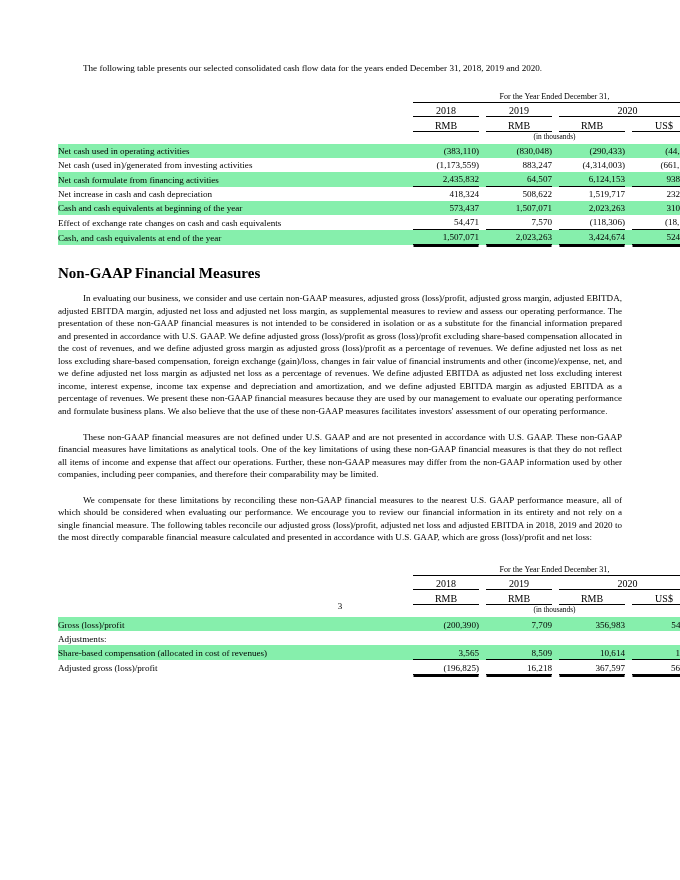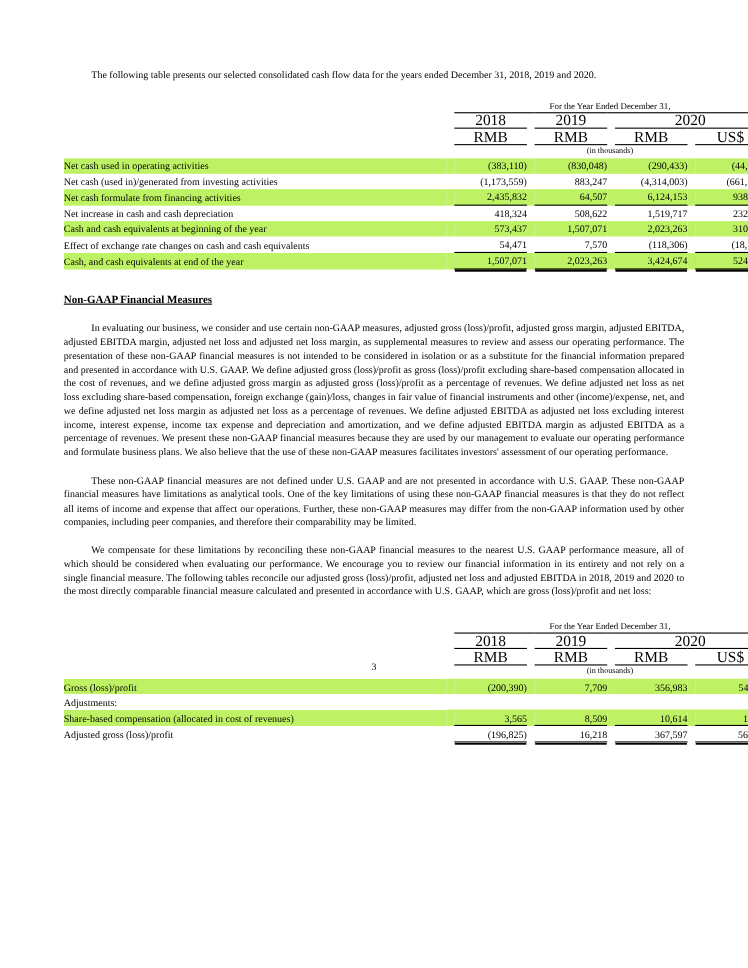--- a/index.html
+++ b/index.html
@@ -32,26 +32,25 @@
     margin: 0;
   }
   .intro-para { margin-bottom: 0; }
 
   .spacer-22 { height: 22px; }
   .spacer-13 { height: 13px; }
   .spacer-16 { height: 16px; }
   .spacer-20 { height: 20px; }
 
   h2.section-heading {
-    font-size: 10px;
+    font-size: 15px;
     font-weight: bold;
     margin: 0;
     line-height: 12px;
     text-indent: 0;
-    text-decoration: underline;
   }
 
   
   table.fin {
     border-collapse: collapse;
     width: 564px;
     font-size: 9.1px;
     table-layout: fixed;
   }
   table.fin td, table.fin th {
@@ -72,35 +71,35 @@
     white-space: nowrap;
     overflow: hidden;
   }
   .num {
     text-align: right;
     height: 14px;
     line-height: 12.6px;
     white-space: nowrap;
     padding-right: 2px;
   }
-  .shade { background: #bef264; }
+  .shade { background: #86efac; }
 
   
   .hdr-center {
     text-align: center;
     font-weight: bold;
     font-size: 8.1px;
     line-height: 11px;
     height: 11px;
     white-space: nowrap;
   }
   .hdr-sub {
     text-align: center;
     font-weight: bold;
-    font-size: 14px;
+    font-size: 10px;
     line-height: 11px;
     height: 11px;
     white-space: nowrap;
   }
   .in-thousands {
     text-align: center;
     font-weight: bold;
     font-size: 7.4px;
     line-height: 9.5px;
     height: 9.5px;

